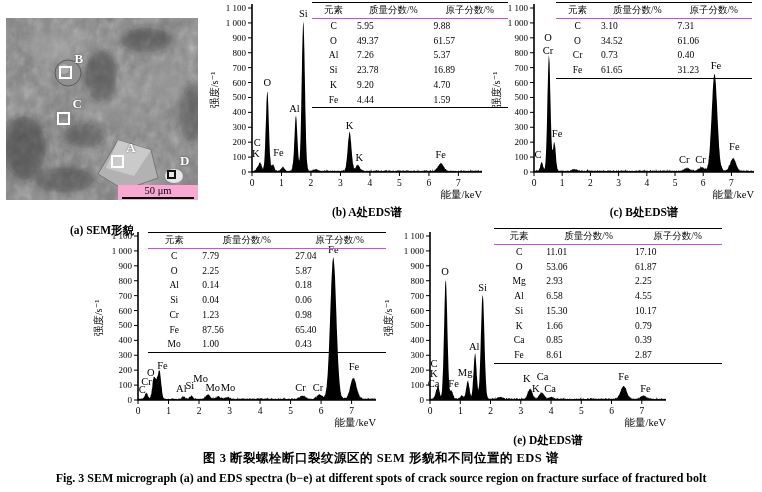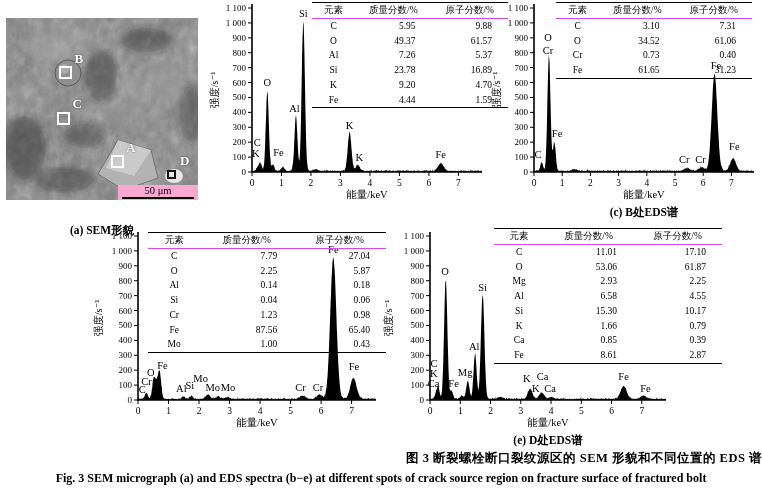--- a/index.html
+++ b/index.html
@@ -17,31 +17,31 @@
         display:flex;align-items:flex-start;justify-content:center;}
   .scale-band span{font-size:10.5px;line-height:11px;color:#000;}
   .scale-line{position:absolute;left:4px;right:4px;bottom:1px;height:2px;background:#000;}
   .panel-caption{position:absolute;text-align:center;font-size:11.5px;font-weight:bold;white-space:nowrap;}
   .sem-caption{position:absolute;left:0;top:188px;width:192px;text-align:center;
         font-size:11.5px;font-weight:bold;margin-top:17px;}
   
   .chart{position:absolute;}
   .chart svg{position:absolute;left:0;top:0;overflow:visible;}
   .chart svg text{font-family:"Liberation Serif","DejaVu Serif",serif;fill:#000;}
-  .axis-xlabel{position:absolute;text-align:center;font-size:10.5px;white-space:nowrap;}
+  .axis-xlabel{position:absolute;text-align:right;font-size:10.5px;white-space:nowrap;}
   .eds-table{position:absolute;border-collapse:collapse;table-layout:fixed;
         border-top:1.3px solid #000;border-bottom:1.3px solid #000;background:transparent;}
   .eds-table th{font-weight:normal;border-bottom:1px solid #d946ef;font-size:9.5px;
         padding:1px 2px;white-space:nowrap;text-align:center;}
   .eds-table td{font-size:9.5px;line-height:1.55;padding:0 2px;white-space:nowrap;}
   .eds-table td:first-child{text-align:center;}
-  .eds-table td:nth-child(2),.eds-table td:nth-child(3){text-align:right;padding-right:16px;}
+  .eds-table td:nth-child(2),.eds-table td:nth-child(3){padding-right:16px;}
   .eds-table col.c1{width:22%;} .eds-table col.c2{width:39%;} .eds-table col.c3{width:39%;}
   
-  .fig-caption-zh{position:absolute;left:0;top:450px;width:762px;text-align:right;
+  .fig-caption-zh{position:absolute;left:0;top:450px;width:762px;text-align:center;
         font-size:12.5px;font-weight:bold;letter-spacing:.5px;}
   .fig-caption-en{position:absolute;left:0;top:471px;width:762px;text-align:center;
         font-size:12px;font-weight:bold;}
 </style>
 </head>
 <body>
 
 <div class="page">
 
   <div class="sem-panel">
@@ -147,20 +147,21 @@
         <text x="55.3" y="85.8" text-anchor="middle" font-size="10.5">O</text>
         <text x="66.5" y="155.9" text-anchor="middle" font-size="10.5">Fe</text>
         <text x="82.5" y="112.1" text-anchor="middle" font-size="10.5">Al</text>
         <text x="91.3" y="17.2" text-anchor="middle" font-size="10.5">Si</text>
         <text x="137.6" y="128.5" text-anchor="middle" font-size="10.5">K</text>
         <text x="147.3" y="161.3" text-anchor="middle" font-size="10.5">K</text>
         <text x="228.7" y="158.3" text-anchor="middle" font-size="10.5">Fe</text>
         <text transform="rotate(-90 6 90)" x="6" y="90" text-anchor="middle" font-size="10.5">强度/s⁻¹</text>
       </svg>
       <div class="axis-xlabel" style="left: 40px; width: 230px; top: 188px;">能量/keV</div>
+      <div class="panel-caption" style="left: 20px; width: 270px; top: 205px;">(b) A处EDS谱</div>
       <table class="eds-table" style="left: 100px; top: 2px; width: 196px;">
         <colgroup>
           <col class="c1">
           <col class="c2">
           <col class="c3">
         </colgroup>
         <thead>
           <tr>
             <th>元素</th>
             <th>质量分数/%</th>

